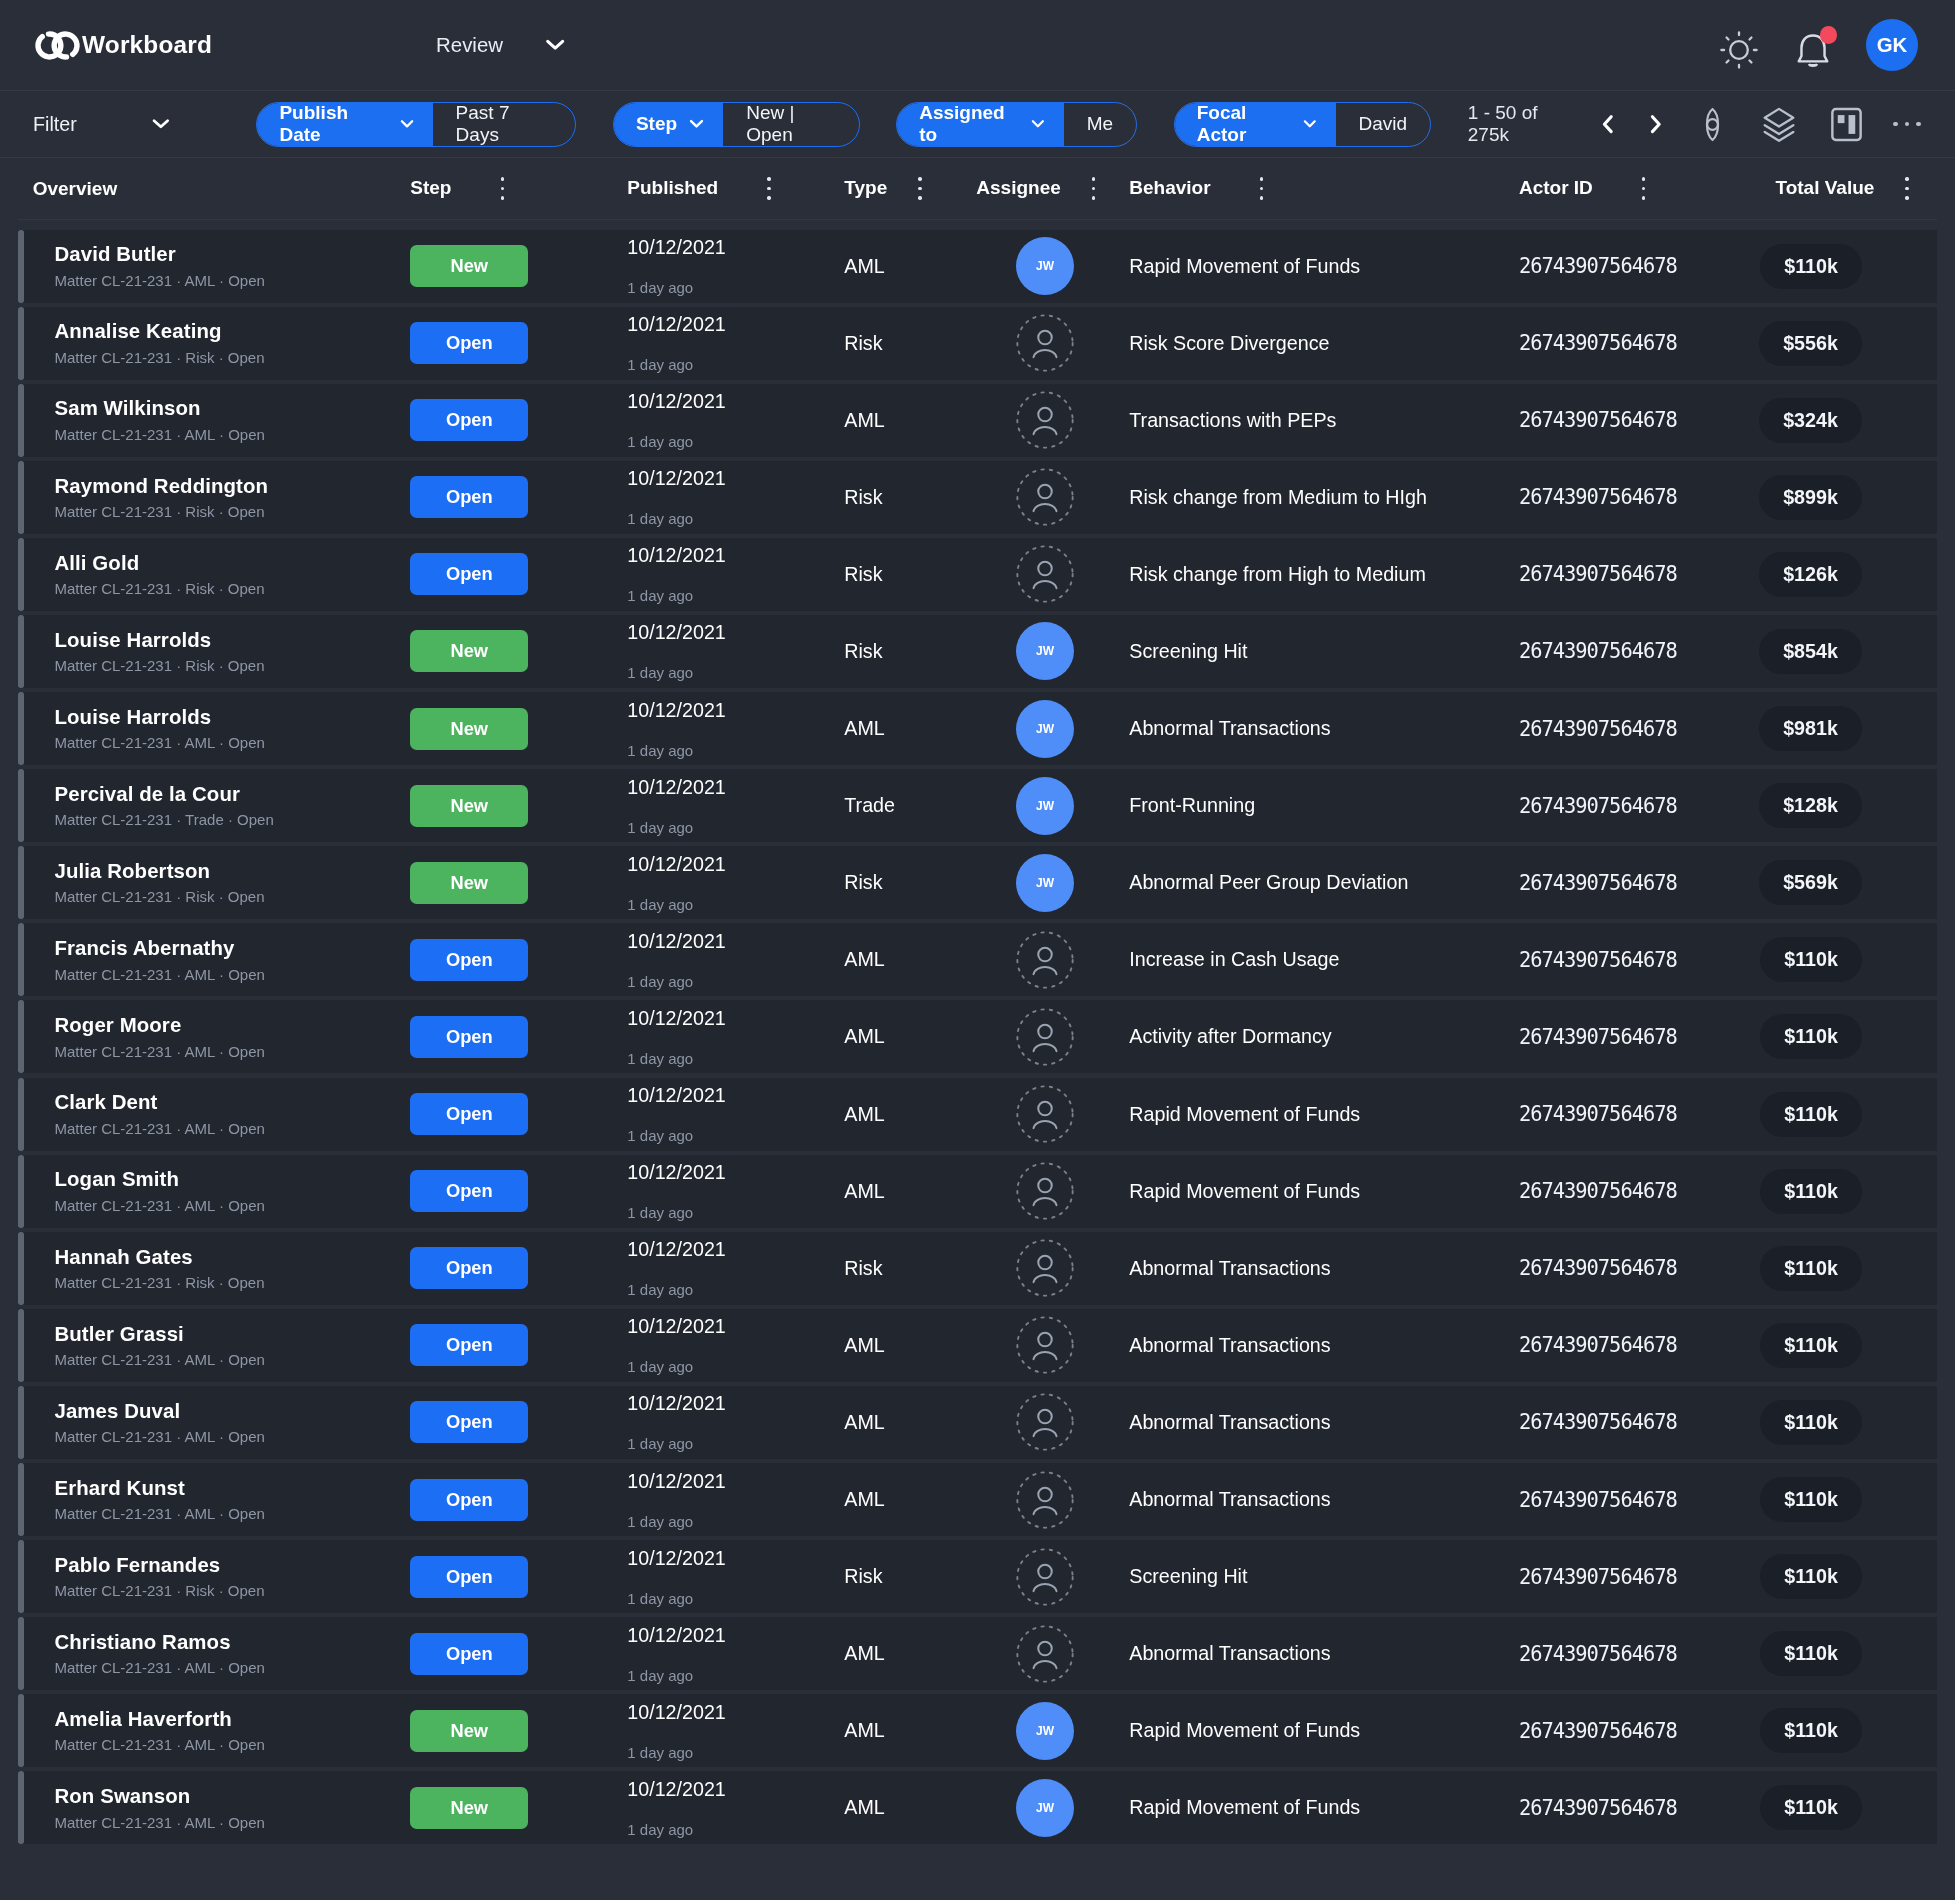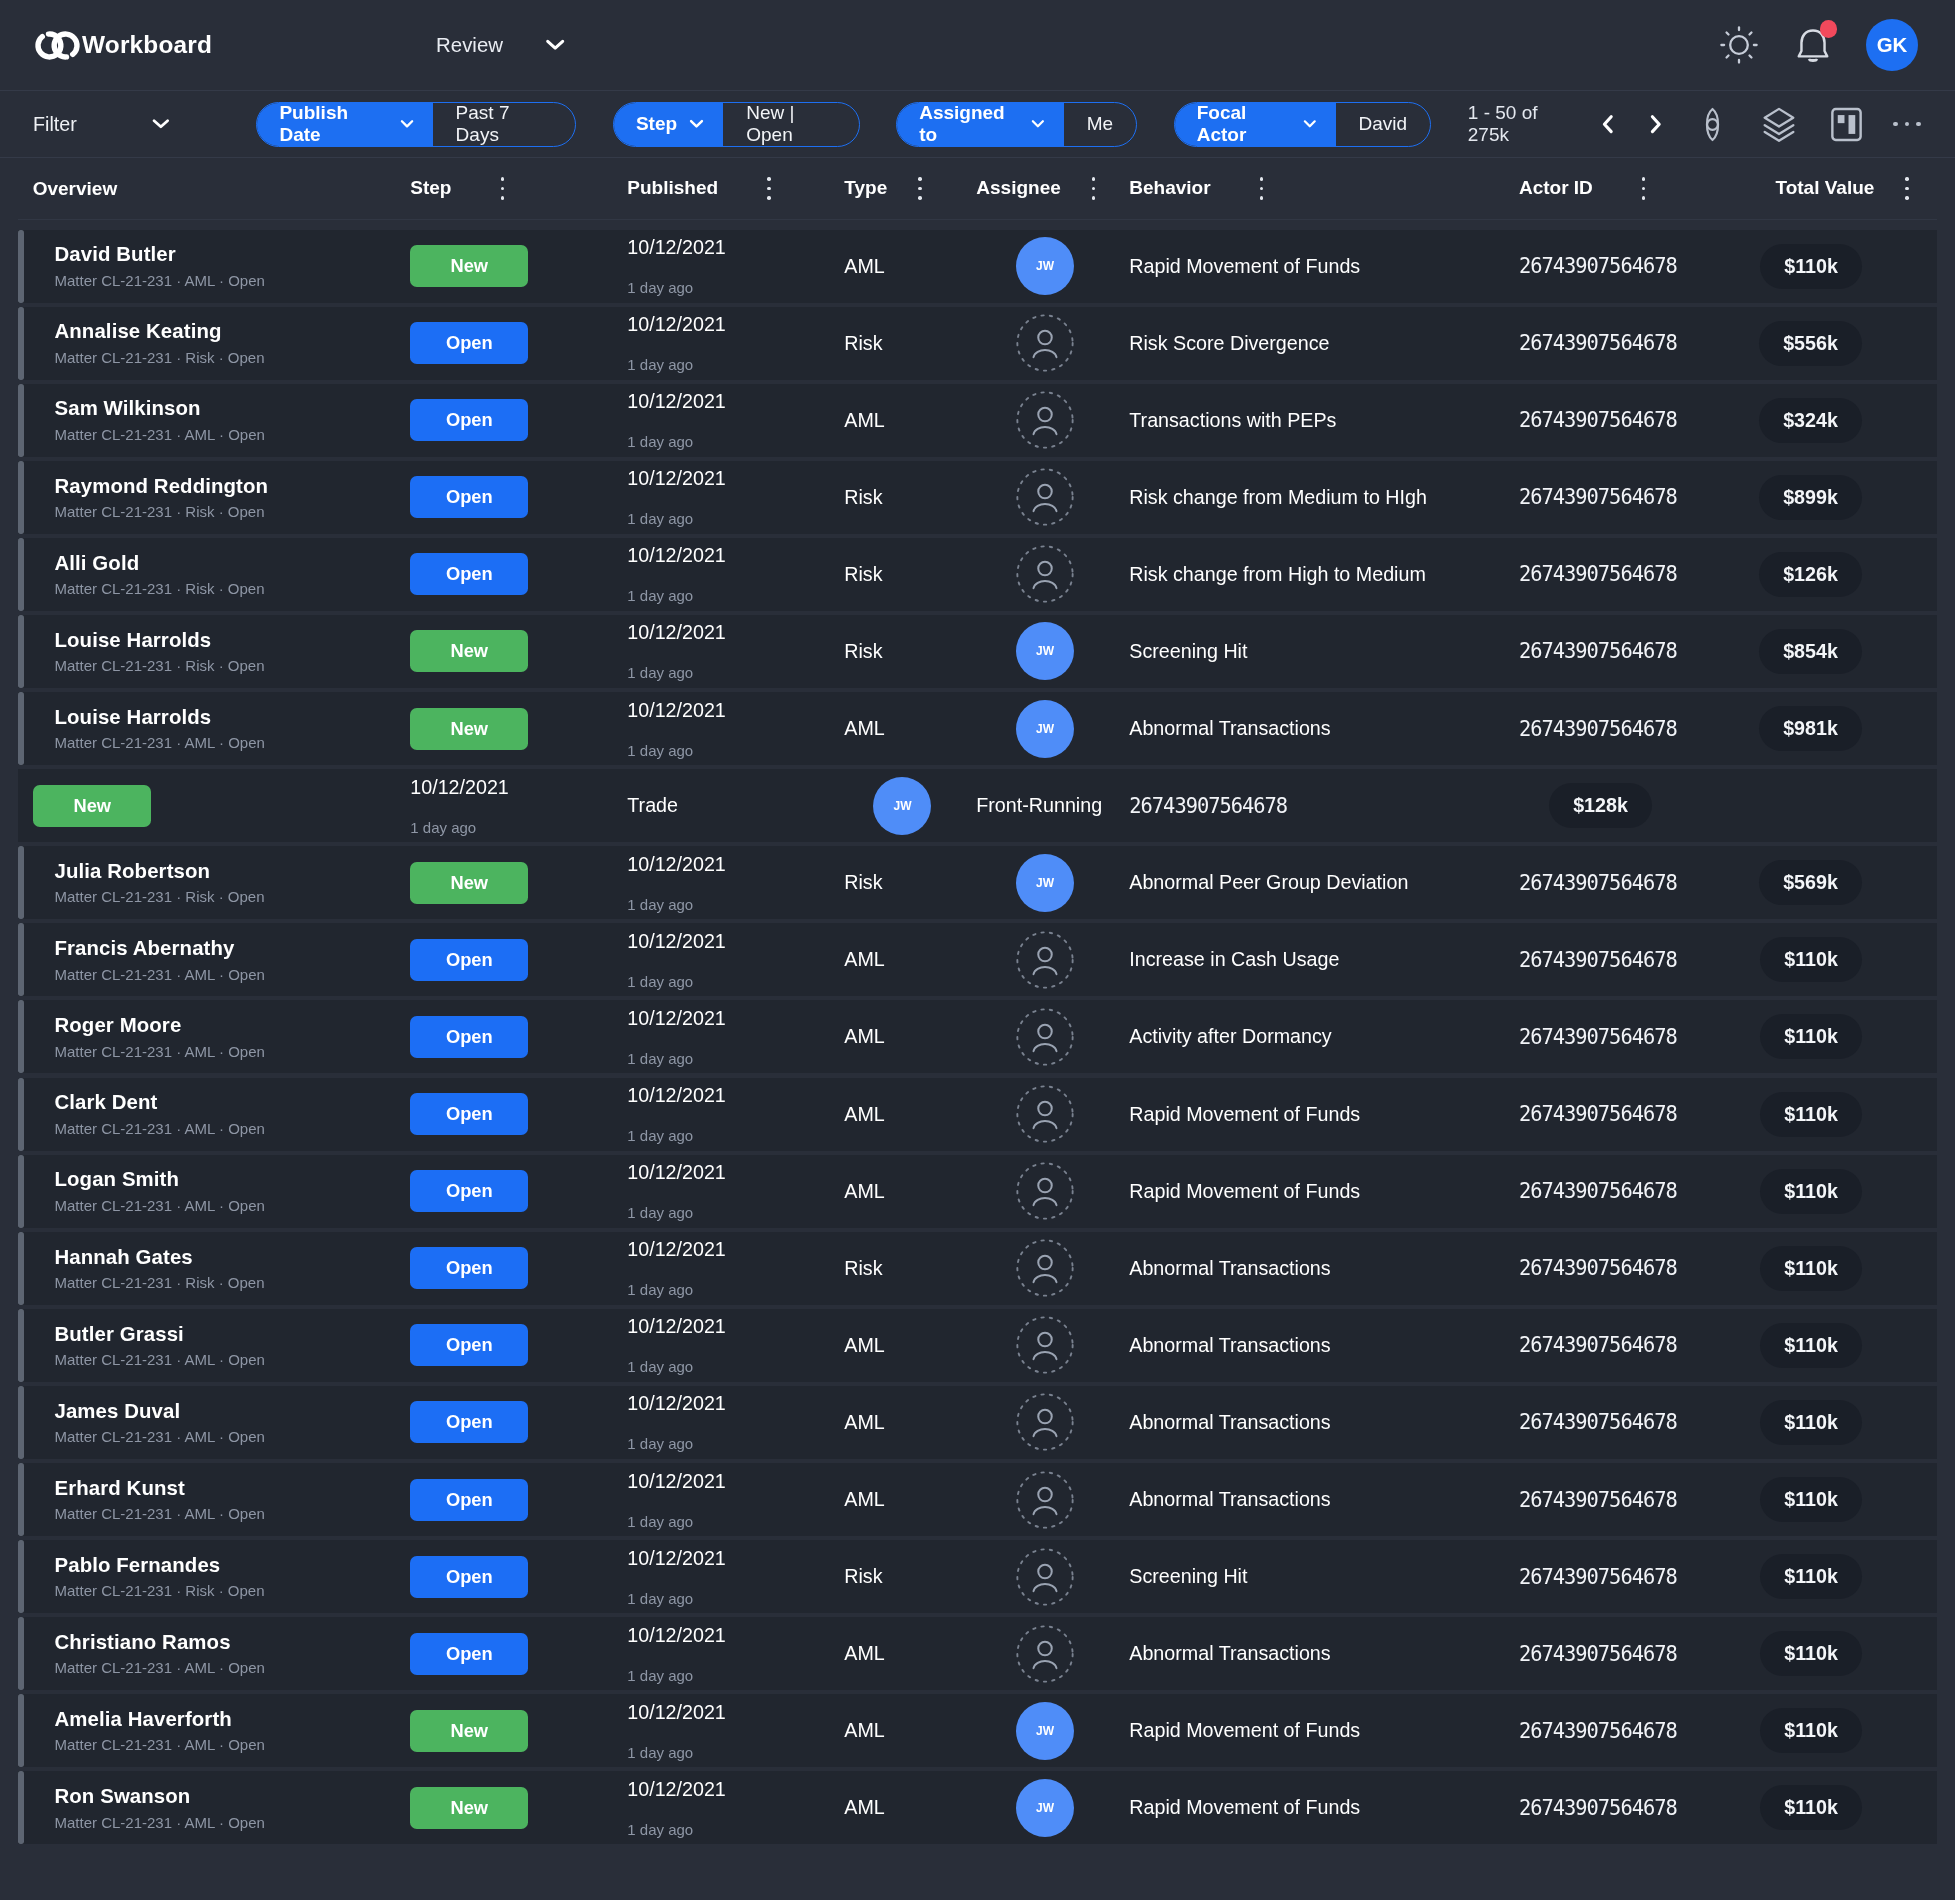--- a/index.html
+++ b/index.html
@@ -16,21 +16,21 @@
   .topbar {
     height:91px;
     display:flex; align-items:center;
     padding:0 37px 0 33px;
     border-bottom:1.4px solid #343a48;
   }
   .brand { display:flex; align-items:center; gap:0; }
   .brand-title { font-size:24.4px; font-weight:700; letter-spacing:0.2px; }
   .nav { margin-left:224px; display:flex; align-items:center; gap:42px; }
   .nav-item { font-size:20.4px; color:#e9ecf2; cursor:pointer; }
-  .top-actions { margin-left:auto; display:flex; align-items:center; gap:34px; }
+  .top-actions { margin-left:auto; display:flex; align-items:flex-end; gap:34px; }
   .icon-btn { position:relative; cursor:pointer; }
   .notif-dot {
     position:absolute; top:-4.1px; right:-5.4px;
     width:17.7px; height:17.7px; border-radius:50%;
   }
   .user-avatar {
     width:52px; height:52px; border-radius:50%;
     display:flex; align-items:center; justify-content:center;
     font-size:20.4px; font-weight:700; color:#fff;
   }
@@ -525,20 +525,27 @@
       <div class="avatar avatar-filled">JW</div>
     </div>
     <div class="cell c-behavior">Abnormal Transactions</div>
     <div class="cell c-actor">26743907564678</div>
     <div class="cell c-value">
       <span class="value-pill">$981k</span>
     </div>
   </div>
 
   <div class="row grid-cols">
+    <div class="cell c-overview">
+      <span class="accent"></span>
+      <div class="ov-text">
+        <div class="name">Percival de la Cour</div>
+        <div class="sub">Matter CL-21-231 · Trade · Open</div>
+      </div>
+    </div>
     <div class="cell c-step">
       <span class="badge badge-new">New</span>
     </div>
     <div class="cell c-pub">
       <div class="date">10/12/2021</div>
       <div class="age">1 day ago</div>
     </div>
     <div class="cell c-type">Trade</div>
     <div class="cell c-assignee">
       <div class="avatar avatar-filled">JW</div>

